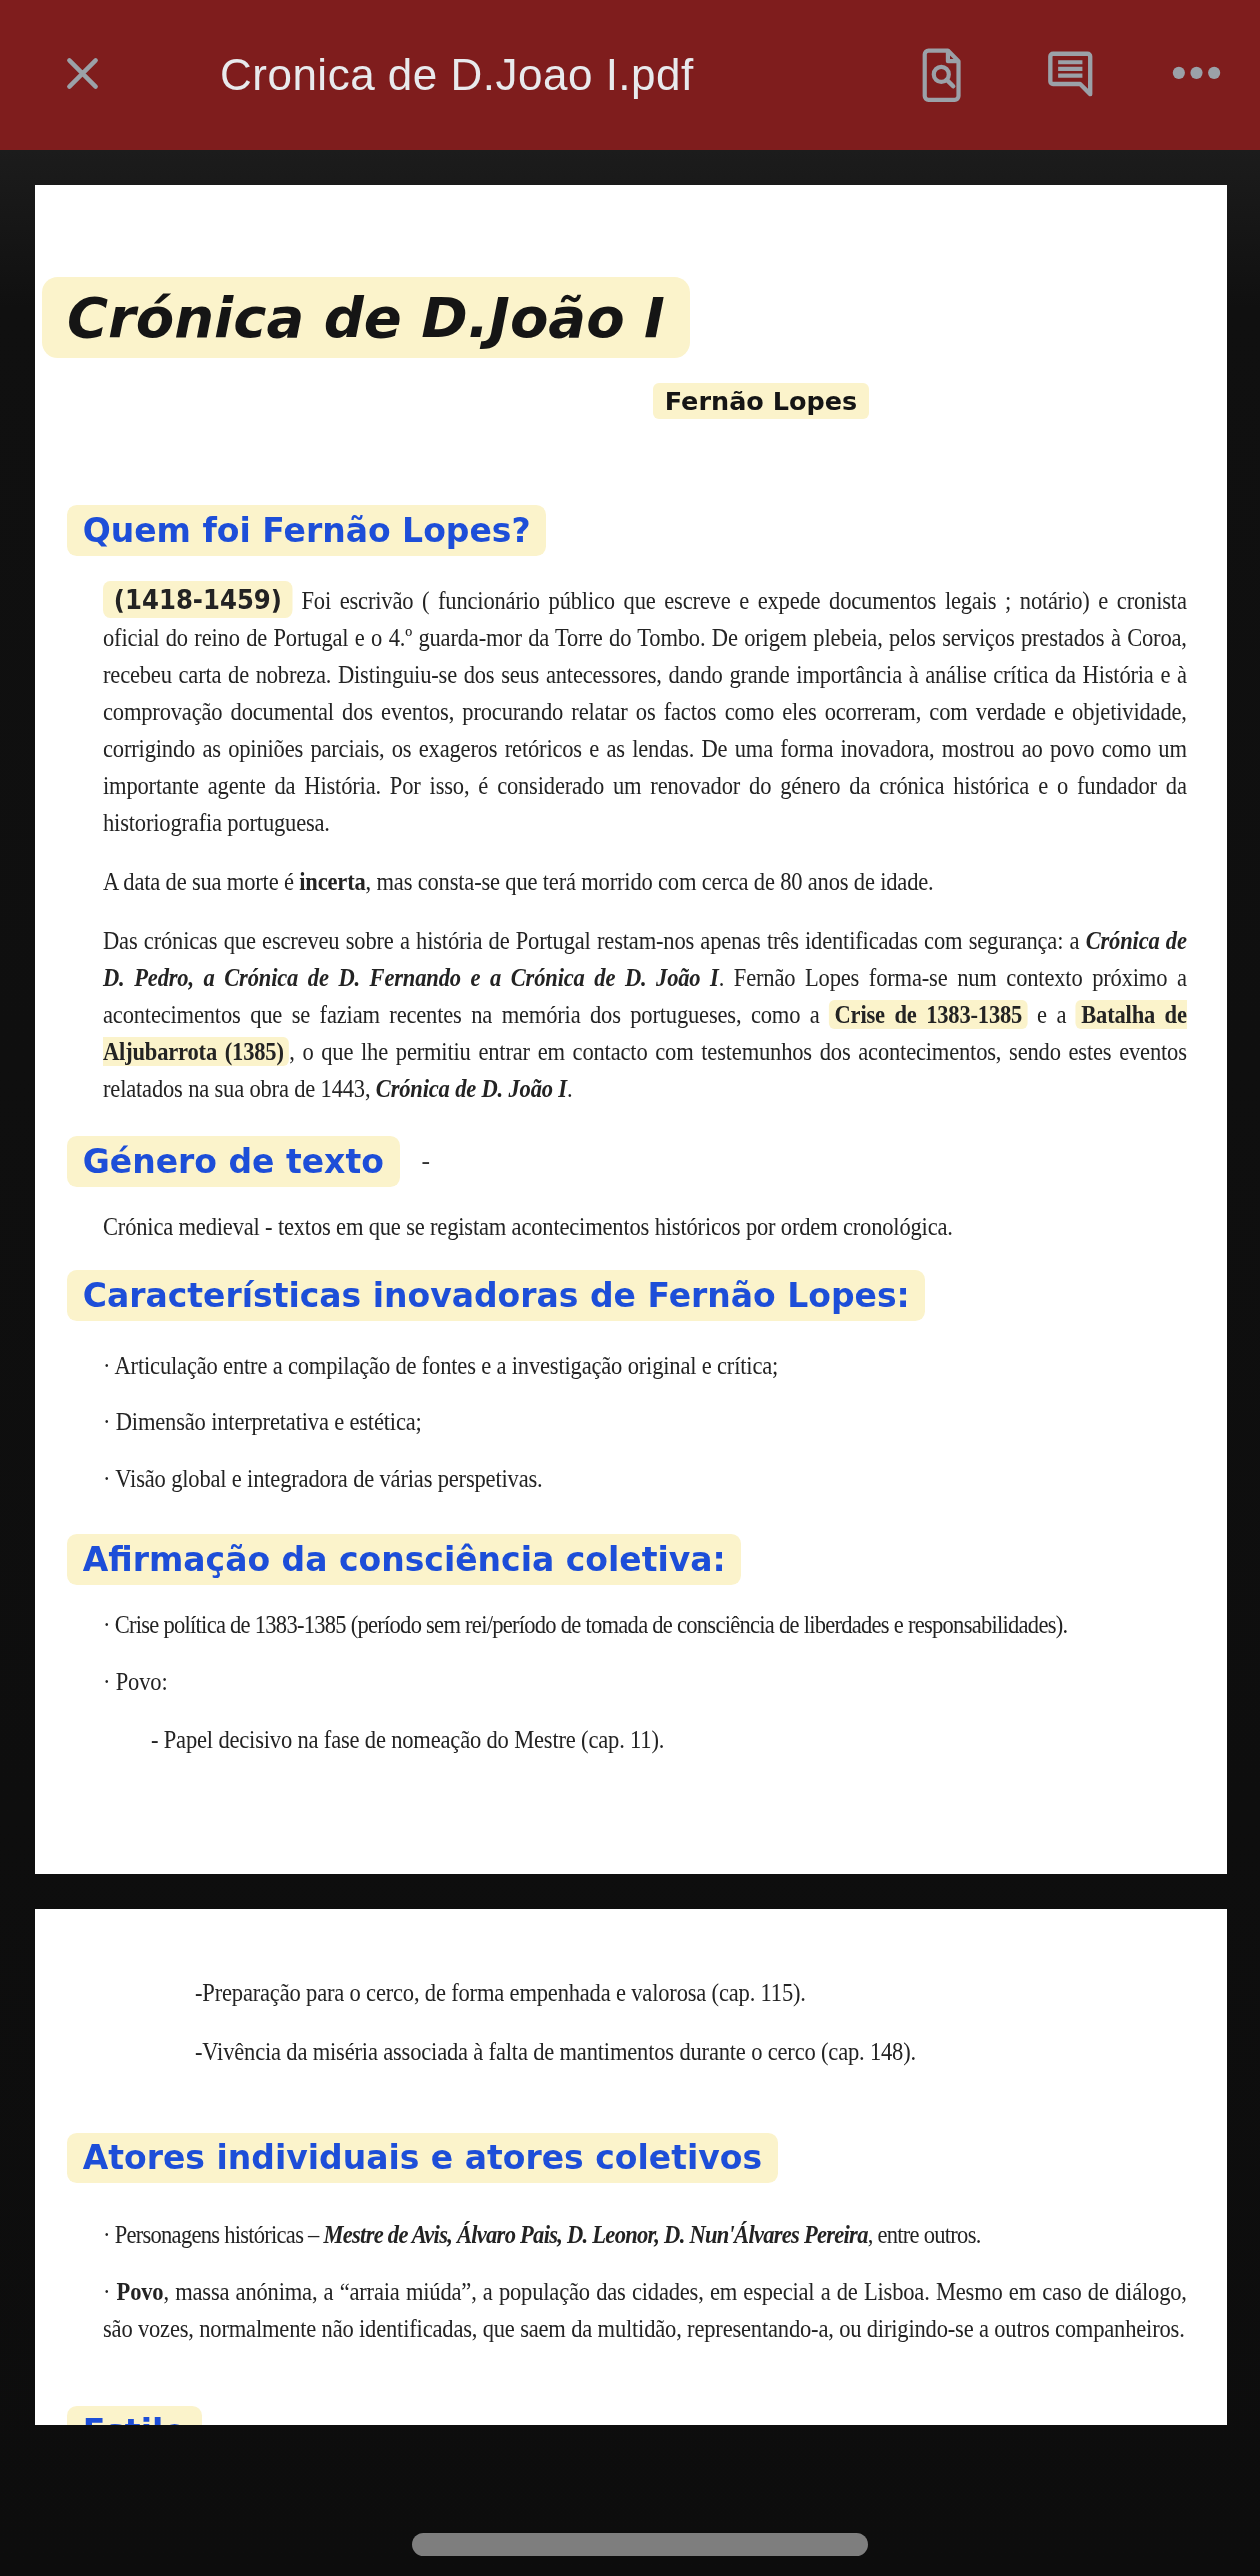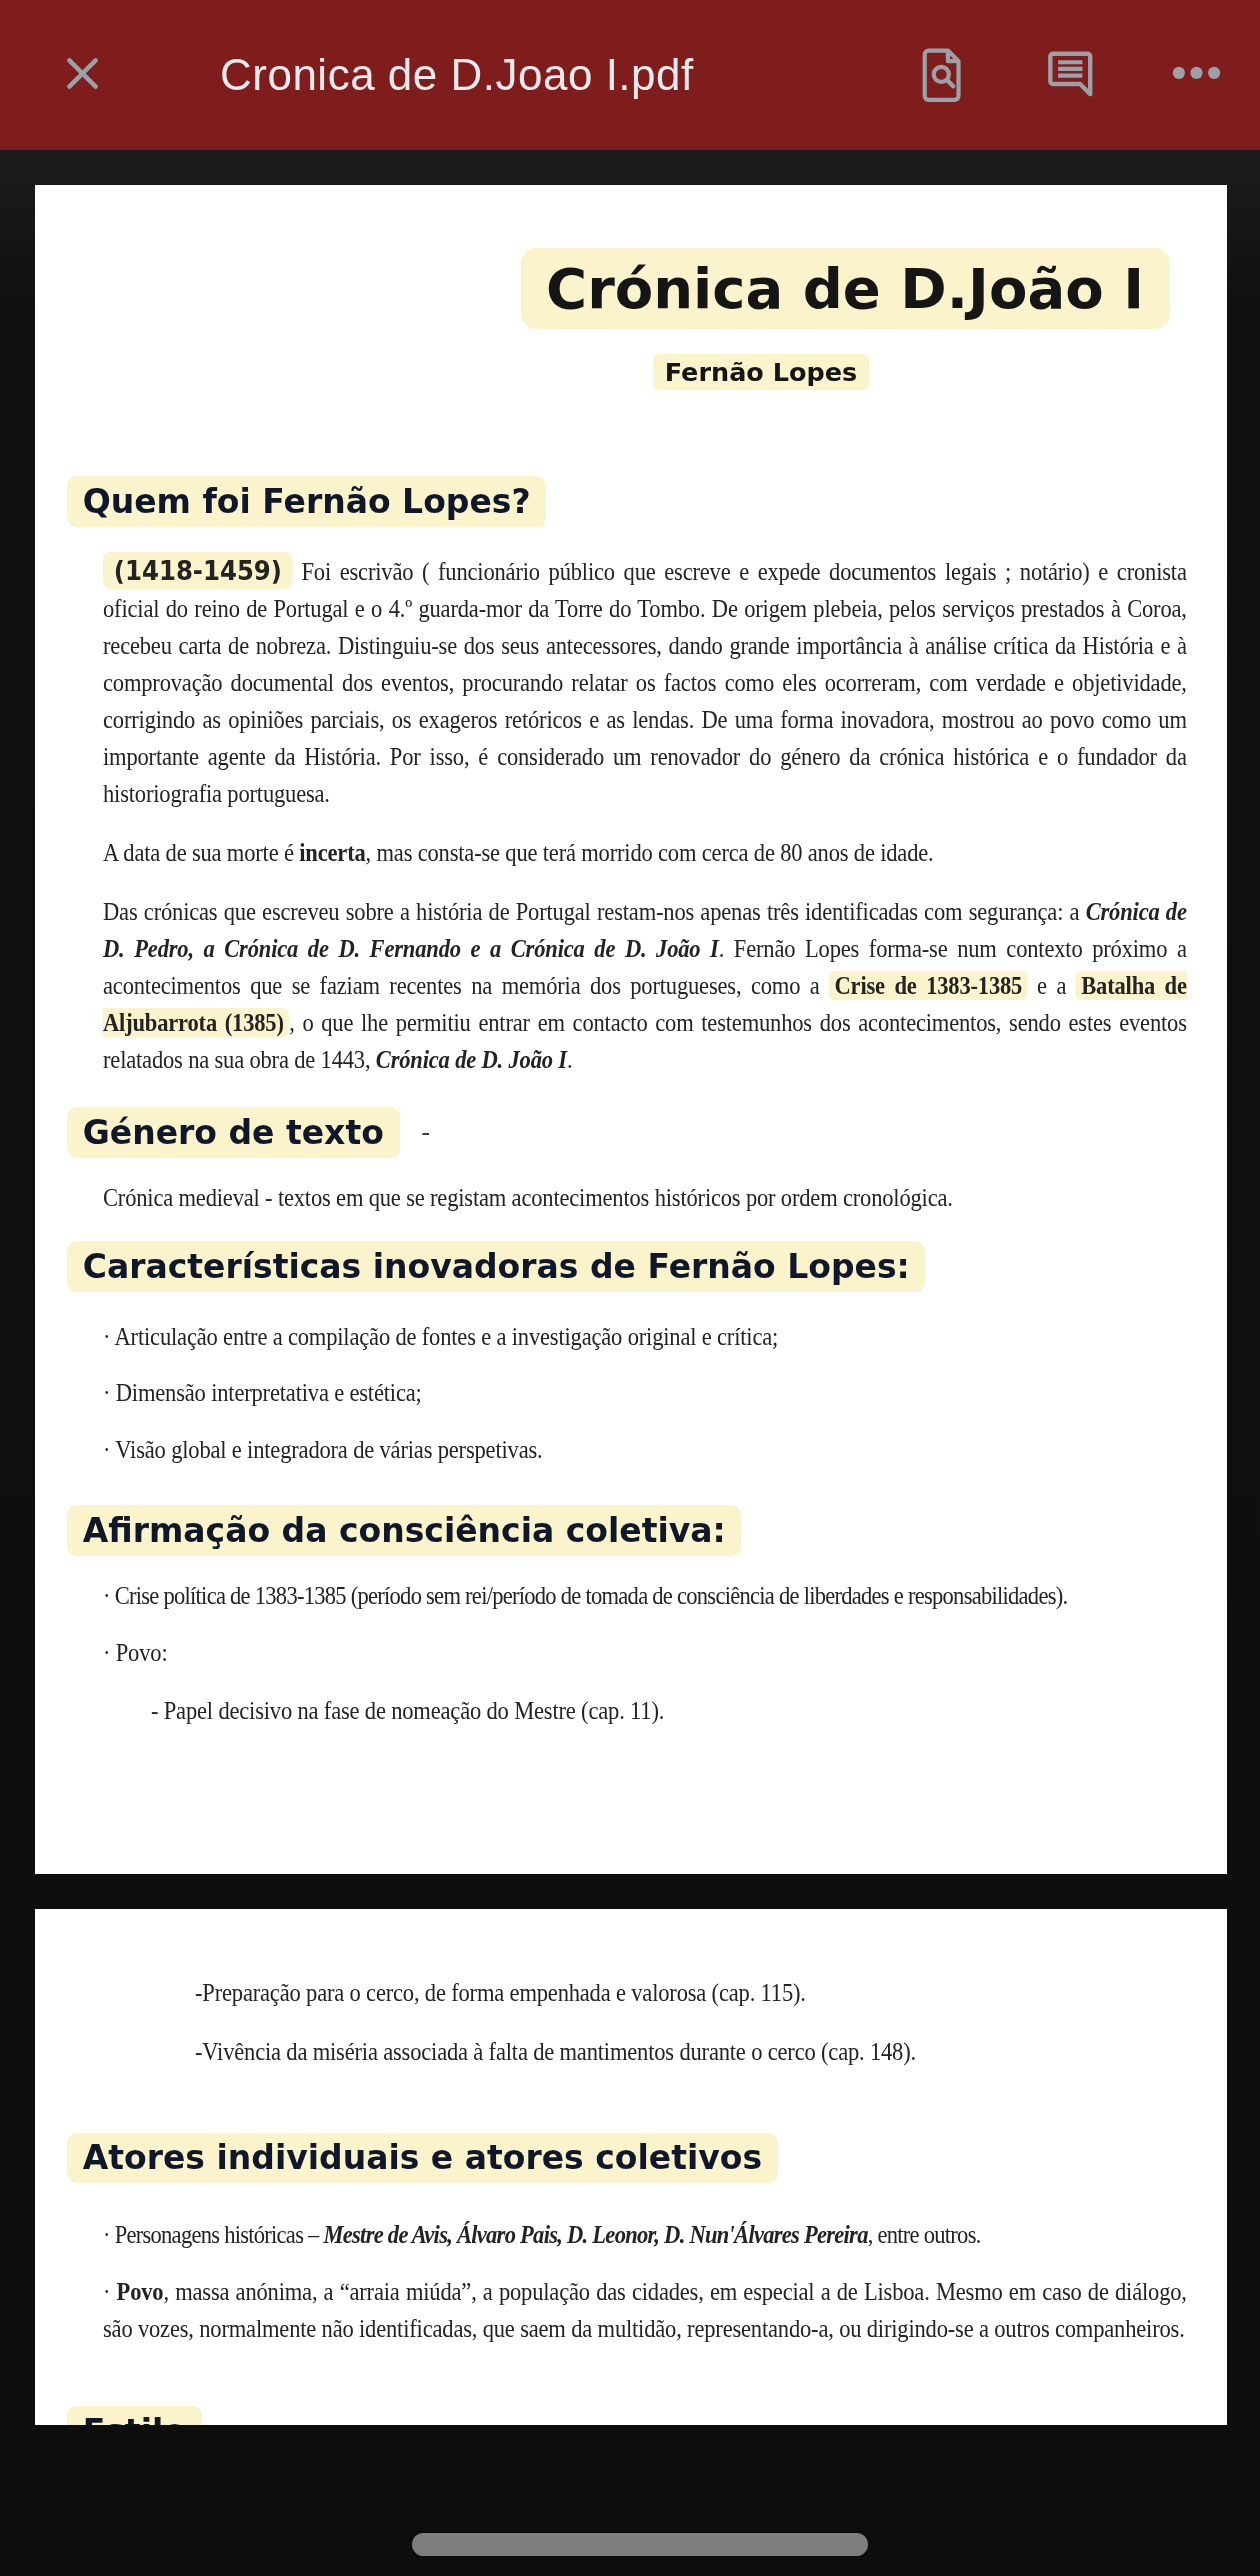--- a/index.html
+++ b/index.html
@@ -37,23 +37,23 @@
   .h-doc{
     display:inline-block;font-family:"DejaVu Sans",sans-serif;font-weight:bold;
     font-size:56px;color:#151515;padding:7.9px 25.5px;border-radius:15.7px;letter-spacing:0px;
   }
   .h-author{
     display:inline-block;font-family:"DejaVu Sans",sans-serif;font-weight:bold;
     font-size:25.5px;color:#151515;padding:2.9px 11.8px;border-radius:5.9px;
   }
   .h-sec{
     display:inline-block;font-family:"DejaVu Sans",sans-serif;font-weight:bold;
-    font-size:33px;color:#0f172a;padding:5.9px 15.7px;border-radius:9.8px;
-  }
-  .title-wrap{margin-top:63px;text-align:right;position:relative;left:-25.5px;}
+    font-size:33px;color:#1d4ed8;padding:5.9px 15.7px;border-radius:9.8px;
+  }
+  .title-wrap{margin-top:92px;text-align:left;position:relative;left:-25.5px;font-style:italic;}
   .author-wrap{margin-top:25.5px;text-align:center;position:relative;left:130px;}
   
   .bt{
     font-family:"Liberation Serif",serif;font-size:24.5px;line-height:37px;
     color:#232323;width:1178px;transform:scaleX(0.92);transform-origin:0 0;
     text-align:justify;letter-spacing:-0.2px;margin-left:36px;
   }
   .oneline{white-space:nowrap;text-align:left;letter-spacing:-0.8px;}
   .bt.sub{margin-left:84px;text-align:left;}
   .bt.deep{margin-left:128px;text-align:left;}

